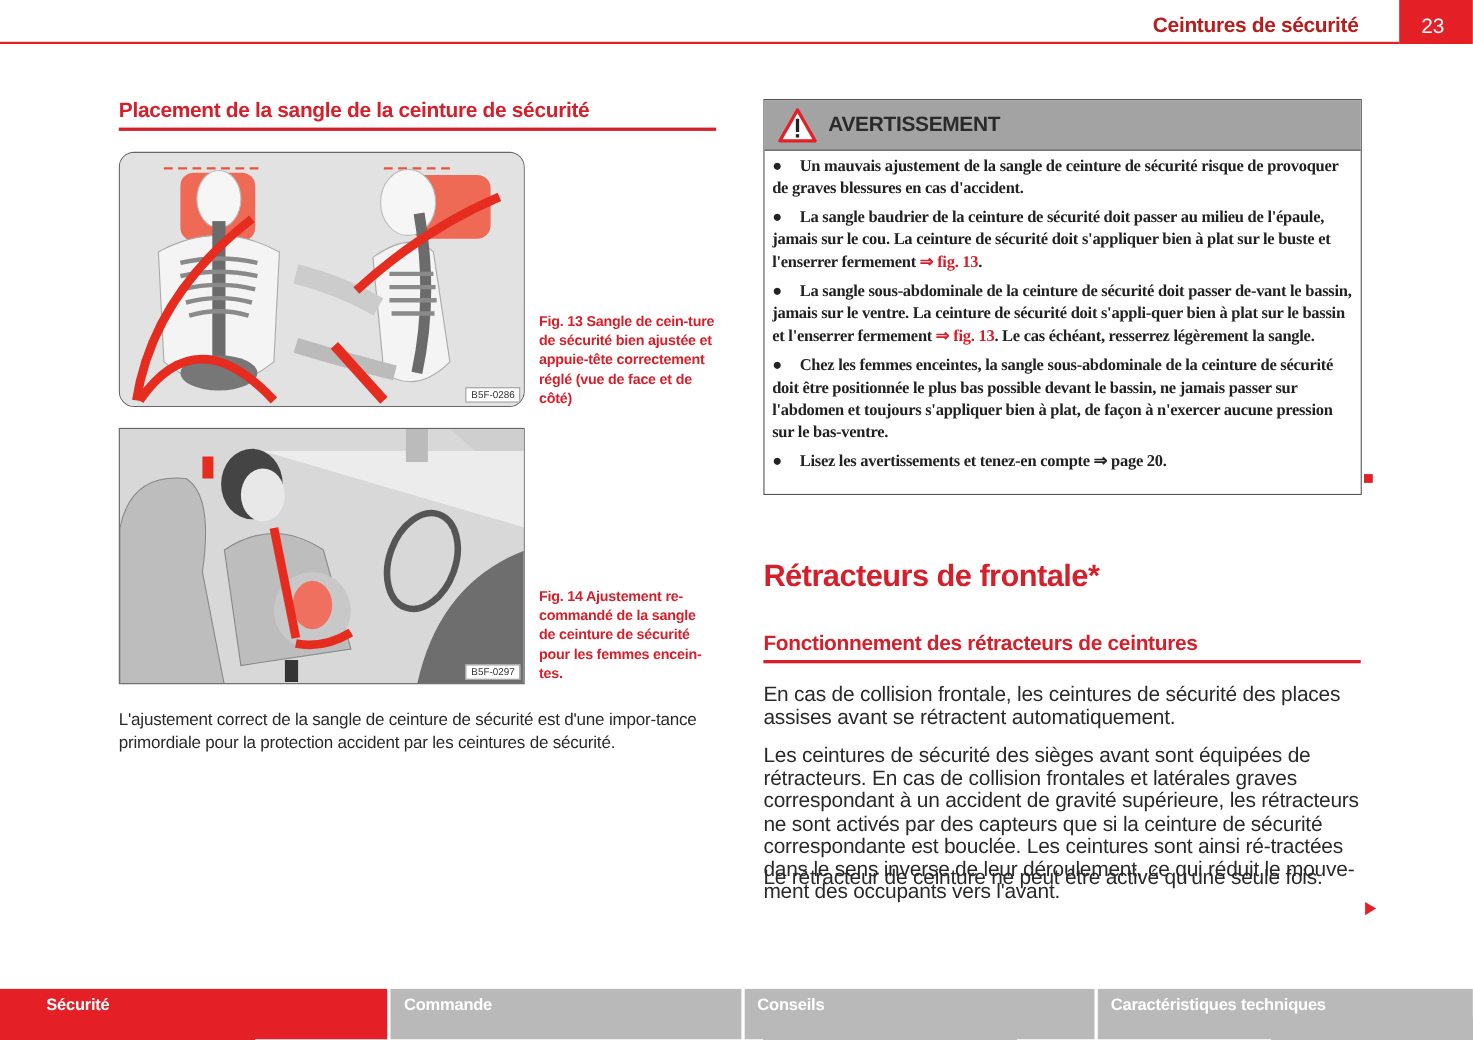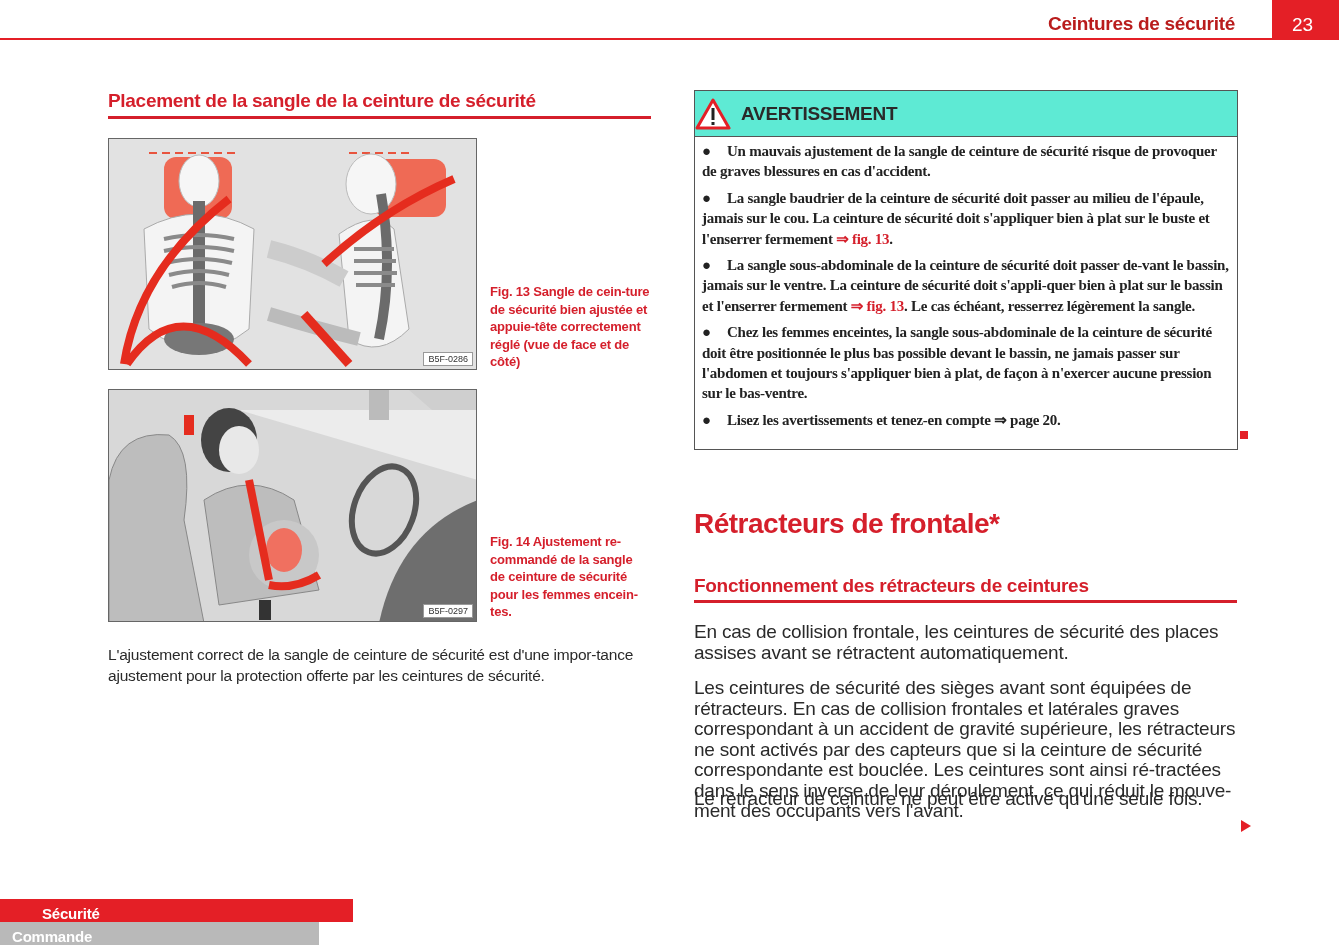--- a/index.html
+++ b/index.html
@@ -11,53 +11,53 @@
   .hdr-num { position:absolute; left:1272px; top:0; width:67px; height:40px; background:#e41f26; color:#fff; font-weight:normal; font-size:19px; padding:14px 0 0 20px; }
   .hdr-rule { position:absolute; left:0; top:38px; width:1272px; height:2px; background:#e41f26; }
 
   
   .sec-h { position:absolute; font-weight:bold; color:#d51f2b; letter-spacing:-0.3px; }
   .sec-h1 { left:108px; top:90px; font-size:19px; }
   .sec-rule { position:absolute; height:3px; background:#d51f2b; }
   .sec-rule1 { left:108px; top:116px; width:543px; }
 
   .fig-box { position:absolute; border:1px solid #666; background:#e4e4e4; overflow:hidden; }
-  .fig13 { left:108px; top:138px; width:369px; height:232px; }
+  .fig13 { left:108px; top:138px; width:369px; height:232px;border-radius:14px; }
   .fig14 { left:108px; top:389px; width:369px; height:233px; background:#dcdcdc; }
   .fig-code { position:absolute; right:3px; bottom:3px; background:#fff; border:1px solid #999; font-size:9px; padding:1px 4px; color:#333; font-family:"Liberation Sans", sans-serif; }
 
   .caption { position:absolute; left:490px; width:160px; font-size:13px; font-weight:bold; color:#d51f2b; line-height:17.5px; letter-spacing:-0.2px; }
   .cap13 { top:283px; }
   .cap14 { top:533px; }
 
   .body-l { position:absolute; left:108px; top:645px; width:545px; font-size:15.5px; line-height:20.5px; color:#2a2a2a; letter-spacing:-0.2px; }
 
   
   .warn { position:absolute; left:694px; top:90px; width:544px; height:360px; border:1px solid #555; }
-  .warn-head { height:46px; background:#5eead4; border-bottom:1px solid #555; display:flex; align-items:center; padding-left:0; }
+  .warn-head { height:46px; background:#a3a3a3; border-bottom:1px solid #555; display:flex; align-items:center; padding-left:12px; }
   .warn-head svg { margin-right:10px; }
   .warn-title { font-size:19px; font-weight:bold; color:#2a2a2a; letter-spacing:-0.3px; }
   .warn-body { padding:4px 8px 0 7px; font-size:15px; font-weight:bold; line-height:20.4px; color:#222; letter-spacing:-0.25px; }
   .warn-item { margin-bottom:6px;font-family:Liberation Serif, serif; }
   .bullet { display:inline-block; width:25px; }
   .xref { color:#d51f2b; }
   .end-mark { position:absolute; left:1240px; top:431px; width:8px; height:8px; background:#e41f26; }
 
   .big-h { position:absolute; left:694px; top:508px; font-size:28px; font-weight:bold; color:#d51f2b; letter-spacing:-0.5px; }
   .sec-h2 { left:694px; top:575px; font-size:19px; }
   .sec-rule2 { left:694px; top:600px; width:543px; }
 
   .body-r { position:absolute; left:694px; width:545px; font-size:19px; line-height:20.5px; color:#2a2a2a; letter-spacing:-0.2px; }
   .p1 { top:622px; }
   .p2 { top:678px; }
   .p3 { top:789px; }
   .cont-arrow { position:absolute; left:1241px; top:820px; width:0; height:0; border-left:10px solid #e41f26; border-top:6px solid transparent; border-bottom:6px solid transparent; }
 
   
-  .footer { position:absolute; left:0; top:899px; width:1339px; height:46px; display:flex;flex-direction:column; }
+  .footer { position:absolute; left:0; top:899px; width:1339px; height:46px; display:flex; }
   .ftab { height:46px; color:#fff; font-weight:bold; font-size:15px; padding:6px 0 0 12px; margin-right:3px; letter-spacing:-0.2px; }
   .ftab.active { background:#e41f26; padding-left:42px; }
   .ftab.inactive { background:#b9b9b9; }
 </style>
 </head>
 <body>
 
 <div class="hdr-title">Ceintures de sécurité</div>
 <div class="hdr-num">23</div>
 <div class="hdr-rule"></div>
@@ -121,21 +121,21 @@
     <ellipse cx="175" cy="160" rx="18" ry="22" fill="#f07060"></ellipse>
     <path d="M140 90 L160 190" stroke="#e52c1e" stroke-width="8" fill="none"></path>
     <path d="M160 195 Q185 200 210 185" stroke="#e52c1e" stroke-width="8" fill="none"></path>
     <rect x="75" y="25" width="10" height="20" fill="#e52c1e"></rect>
     <rect x="150" y="210" width="12" height="20" fill="#333"></rect>
   </svg>
   <div class="fig-code">B5F-0297</div>
 </div>
 <div class="caption cap14">Fig. 14   Ajustement re-commandé de la sangle de ceinture de sécurité pour les femmes encein-tes.</div>
 
-<div class="body-l">L'ajustement correct de la sangle de ceinture de sécurité est d'une impor-tance ajustement pour la protection offerte par les ceintures de sécurité.</div>
+<div class="body-l">L'ajustement correct de la sangle de ceinture de sécurité est d'une impor-tance primordiale pour la protection accident par les ceintures de sécurité.</div>
 
 <div class="warn">
   <div class="warn-head">
     <svg width="36" height="32" viewBox="0 0 36 32">
       <path d="M18 2 L34 30 L2 30 Z" fill="#fff" stroke="#e41f26" stroke-width="3" stroke-linejoin="round"></path>
       <rect x="16.5" y="10" width="3" height="12" fill="#222"></rect>
       <rect x="16.5" y="24" width="3" height="3" fill="#222"></rect>
     </svg>
     <span class="warn-title">AVERTISSEMENT</span>
   </div>
@@ -165,13 +165,14 @@
 
 <div class="body-r p1">En cas de collision frontale, les ceintures de sécurité des places assises avant se rétractent automatiquement.</div>
 <div class="body-r p2">Les ceintures de sécurité des sièges avant sont équipées de rétracteurs. En cas de collision frontales et latérales graves correspondant à un accident de gravité supérieure, les rétracteurs ne sont activés par des capteurs que si la ceinture de sécurité correspondante est bouclée. Les ceintures sont ainsi ré-tractées dans le sens inverse de leur déroulement, ce qui réduit le mouve-ment des occupants vers l'avant.</div>
 <div class="body-r p3">Le rétracteur de ceinture ne peut être activé qu'une seule fois.</div>
 <div class="cont-arrow"></div>
 
 <div class="footer">
   <div class="ftab active" style="width:353px">Sécurité</div>
   <div class="ftab inactive" style="width:319px">Commande</div>
   <div class="ftab inactive" style="width:319px">Conseils</div>
+  <div class="ftab inactive" style="width:342px;margin-right:0">Caractéristiques techniques</div>
 </div>
 
 </body></html>

